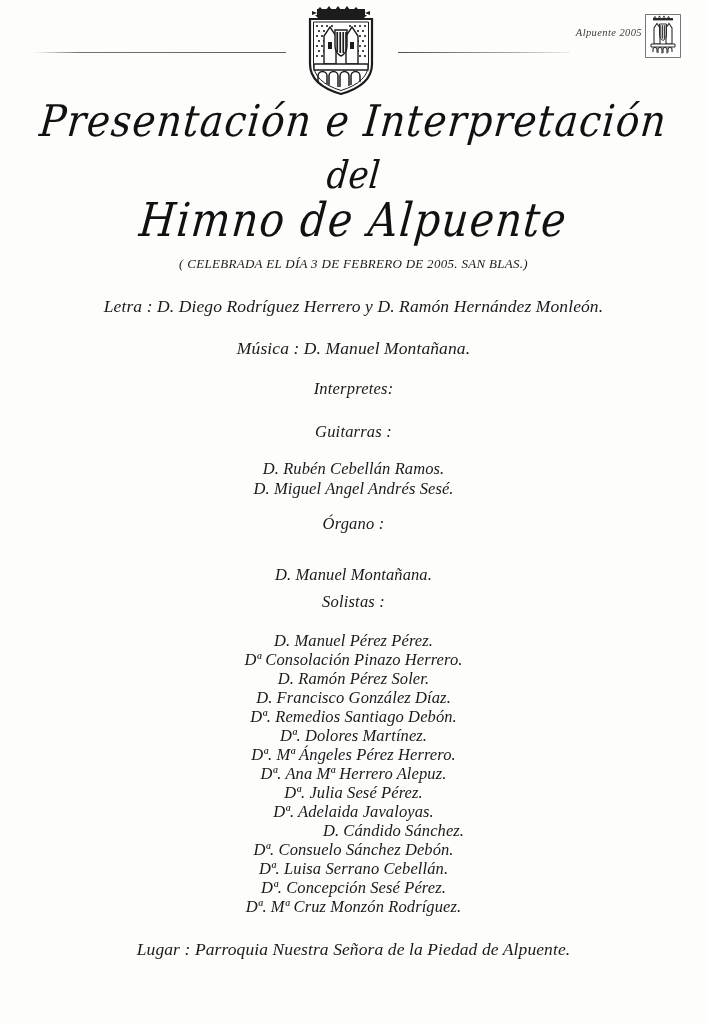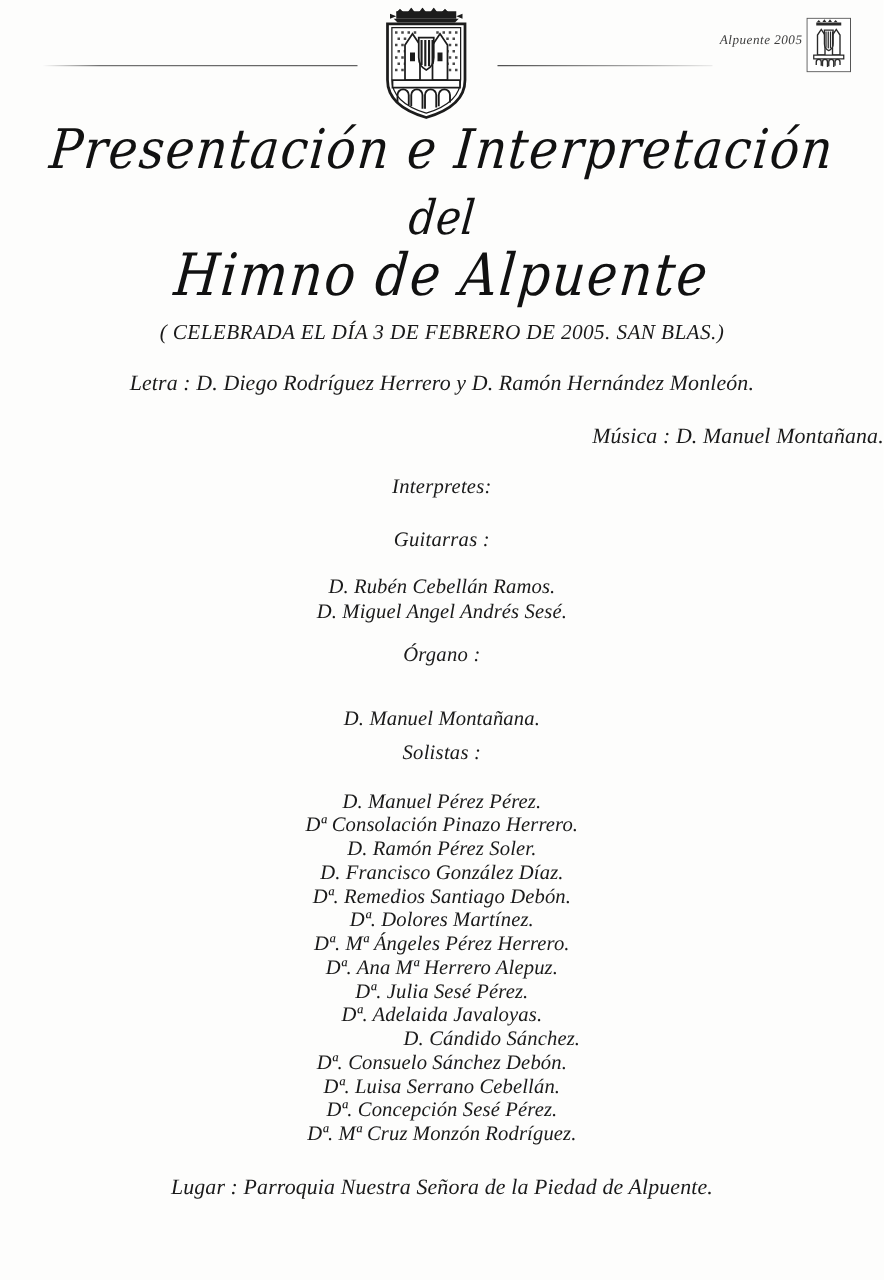--- a/index.html
+++ b/index.html
@@ -99,21 +99,21 @@
     letter-spacing: 1.5px;
     transform: scaleY(1.14) skewX(-6deg);
   }
 
   .subtitle {
     position: absolute;
     top: 256px;
     width: 707px;
     text-align: center;
     font-style: italic;
-    font-size: 17px;
+    font-size: 13px;
     letter-spacing: 0.3px;
   }
 
   
   .line {
     position: absolute;
     width: 707px;
     text-align: center;
     font-style: italic;
     white-space: nowrap;
@@ -263,21 +263,21 @@
   <div class="script-line title-1">Presentación e Interpretación</div>
 
   <div class="script-line title-2">del</div>
 
   <div class="script-line title-3">Himno de Alpuente</div>
 
   <div class="subtitle">( CELEBRADA EL DÍA 3 DE FEBRERO DE 2005. SAN BLAS.)</div>
 
   <div class="line credit" style="top:296px;">Letra : D. Diego Rodríguez Herrero y D. Ramón Hernández Monleón.</div>
 
-  <div class="line credit" style="top:338px;text-align:right;">Música : D. Manuel Montañana.</div>
+  <div class="line credit" style="top:338px;">Música : D. Manuel Montañana.</div>
 
   <div class="line section-head" style="top:379px;">Interpretes:</div>
 
   <div class="line section-head" style="top:422px;">Guitarras :</div>
 
   <div class="line name" style="top:459px;">D. Rubén Cebellán Ramos.</div>
 
   <div class="line name" style="top:479px;">D. Miguel Angel Andrés Sesé.</div>
 
   <div class="line section-head" style="top:514px;">Órgano :</div>

